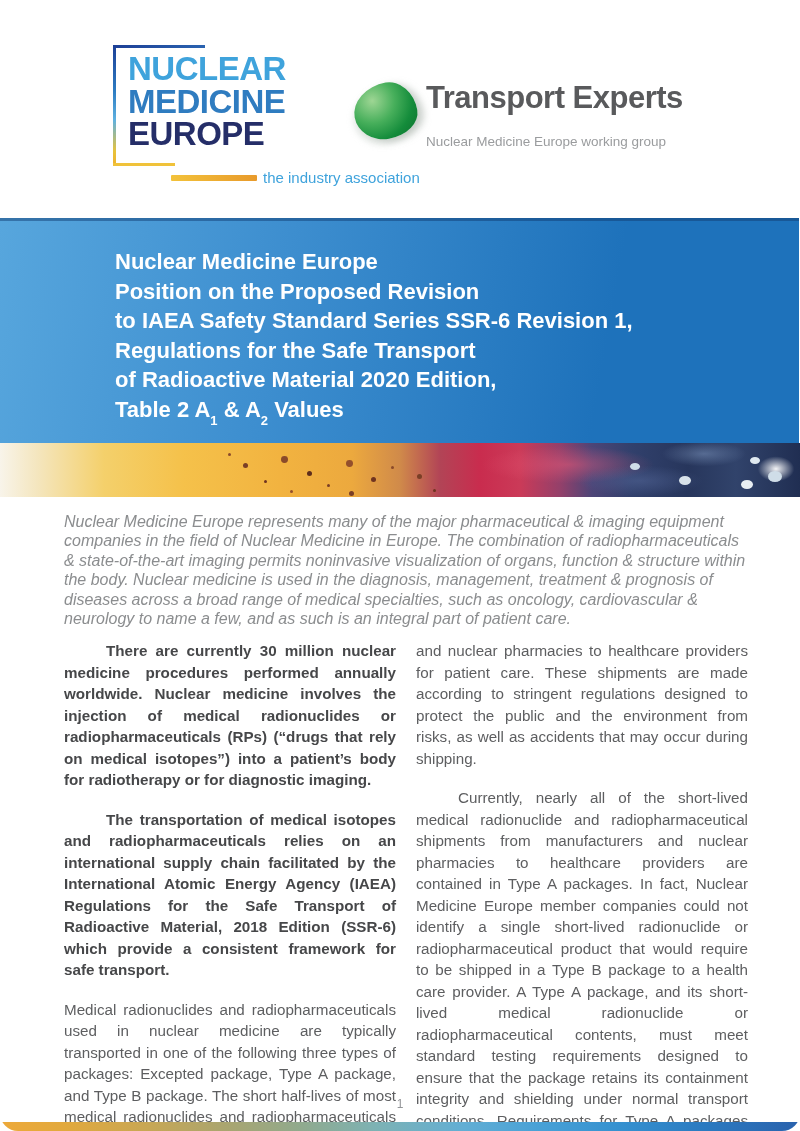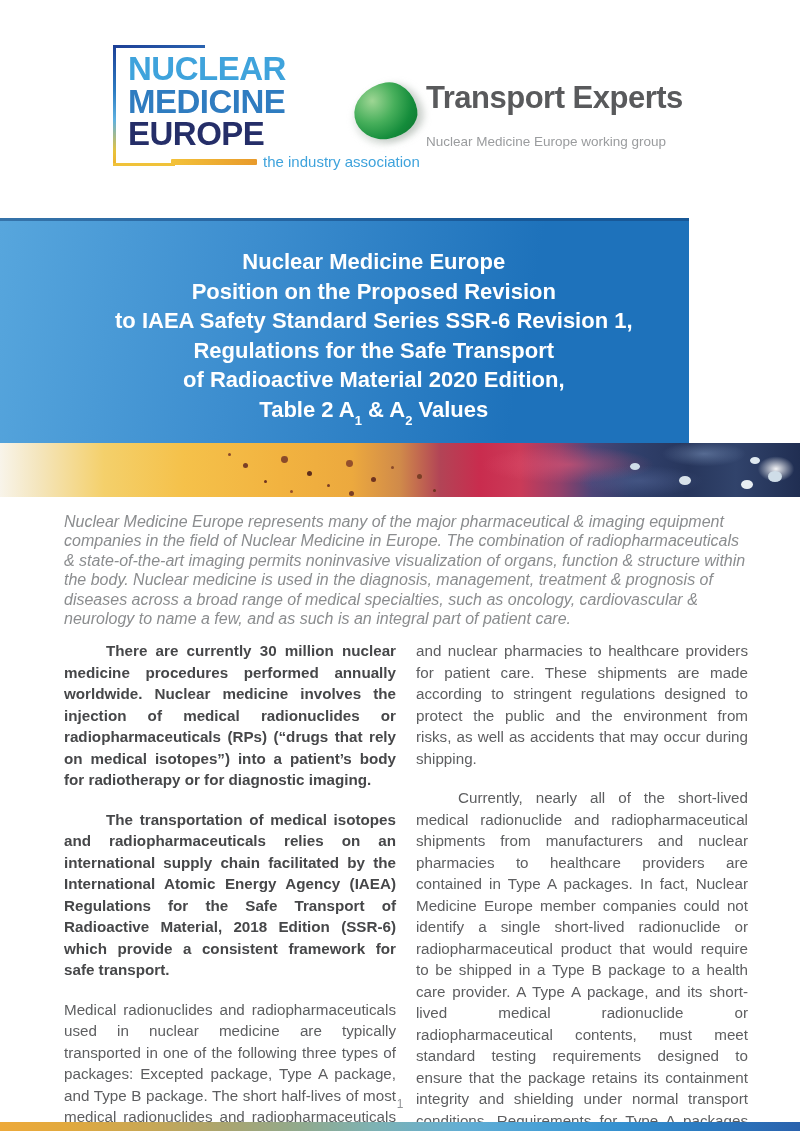--- a/index.html
+++ b/index.html
@@ -4,52 +4,52 @@
 <style>
   :root{
     --banner-blue-left:#57a6dd; --banner-blue-right:#1e72bb;
     --logo-light-blue:#3fa3dc; --logo-mid-blue:#2f7cc0; --logo-navy:#252e68;
     --logo-gold:#f0b02e; --te-green:#128a3a; --te-title-gray:#595a5c; --te-sub-gray:#9a9c9e;
     --text-dark:#464749; --text-gray:#5d5e60; --intro-gray:#8b8d8f; --pagenum-gray:#939598;
   }
   *{margin:0;padding:0;box-sizing:border-box;}
   html,body{background:#ffffff;}
   body{font-family:"Liberation Sans","DejaVu Sans",sans-serif;}
-  .page{position:relative;width:800px;height:1131px;background:#ffffff;overflow:hidden;margin:0 auto;}
+  .page{position:relative;width:800px;height:1131px;background:#ffffff;overflow:hidden;margin:0 auto;border-radius:18px;}
 
   
   .nme-logo{position:absolute;left:113px;top:45px;width:240px;height:135px;}
   .nme-bracket-top{position:absolute;left:0;top:0;width:92px;height:3px;
     background:linear-gradient(90deg,#1d3f96,#2a63b0);}
   .nme-bracket-left{position:absolute;left:0;top:0;width:3px;height:121px;
     background:linear-gradient(180deg,#1d3f96 0%,#2d7cc2 38%,#5fb1e0 62%,#e8c23a 88%,var(--logo-gold) 100%);}
   .nme-bracket-bottom{position:absolute;left:0;top:118px;width:62px;height:3px;background:#f0c23a;}
   .nme-words{position:absolute;left:15px;top:8px;font-weight:bold;font-size:33px;line-height:32.5px;letter-spacing:-0.5px;}
   .nme-w1{color:var(--logo-light-blue);}
   .nme-w2{color:var(--logo-mid-blue);}
   .nme-w3{color:var(--logo-navy);}
-  .nme-tagline-row{position:absolute;left:58px;top:108px;display:flex;align-items:center;}
+  .nme-tagline-row{position:absolute;left:58px;top:124px;display:flex;align-items:center;}
   .nme-tag-dash{display:inline-block;width:86px;height:6px;border-radius:1px;
     background:linear-gradient(90deg,#f3c23a,#e89a2b);margin-right:6px;}
   .nme-tagline{color:var(--logo-light-blue);font-size:15px;white-space:nowrap;}
 
   .te-logo{position:absolute;left:352px;top:80px;width:400px;height:66px;}
   .te-blob{position:absolute;left:2px;top:3px;width:63px;height:56px;
     border-radius:58% 42% 52% 48% / 52% 58% 42% 48%;
     transform:rotate(-10deg);
     background:radial-gradient(circle at 32% 28%, #9ed694 0%, #47af5b 38%, #148c3b 68%, #0c6e2d 100%);
     box-shadow:6px 3px 7px rgba(165,175,168,.55), -2px 5px 6px rgba(190,200,192,.4);}
   .te-text{position:absolute;left:74px;top:0;}
   .te-title{color:var(--te-title-gray);font-weight:bold;font-size:31px;line-height:36px;letter-spacing:-0.5px;white-space:nowrap;}
   .te-subtitle{color:var(--te-sub-gray);font-size:13.5px;margin-top:18px;white-space:nowrap;}
 
   
-  .banner{position:absolute;left:0;top:218px;width:689px;height:225px;
+  .banner{position:absolute;left:0;top:218px;width:799px;height:225px;
     background:linear-gradient(100deg,var(--banner-blue-left) 0%,#3d8ecf 35%,var(--banner-blue-right) 75%);
-    border-top:3px solid rgba(18,58,108,.45);text-align:center;}
+    border-top:3px solid rgba(18,58,108,.45);}
   .banner-title{position:absolute;left:115px;top:26px;color:#ffffff;font-weight:bold;
     font-size:22px;line-height:29.5px;letter-spacing:0;}
   .banner-title sub{font-size:13px;position:relative;top:3px;line-height:0;}
 
   
   .paint-strip{position:absolute;left:0;top:443px;width:800px;height:54px;
     background:
       radial-gradient(ellipse 26px 18px at 97% 48%, rgba(255,255,255,.95) 0%, rgba(255,255,255,0) 70%),
       radial-gradient(ellipse 60px 18px at 88% 20%, rgba(130,155,195,.5), rgba(130,155,195,0) 70%),
       radial-gradient(ellipse 90px 22px at 80% 70%, rgba(90,110,160,.45), rgba(90,110,160,0) 70%),

